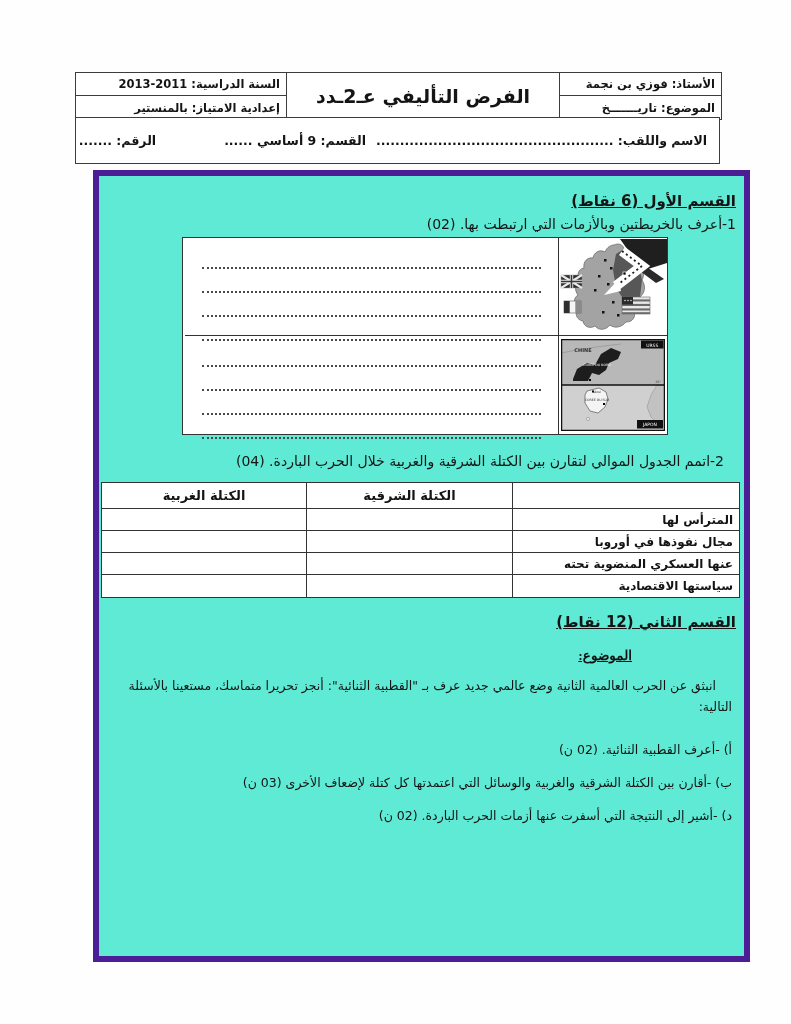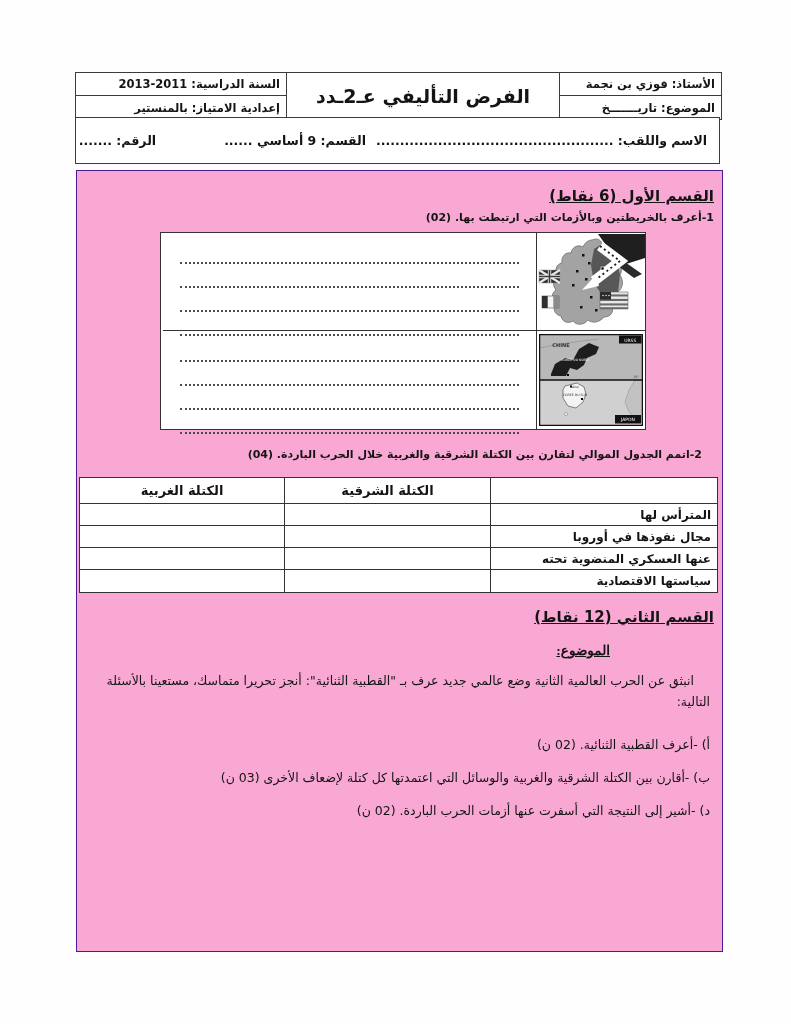--- a/index.html
+++ b/index.html
@@ -30,25 +30,25 @@
   .student-row{
     position:absolute;left:75px;top:117px;width:645px;height:47px;
     border:1px solid #3c3c3c;display:flex;align-items:center;
     padding:0 12px;box-sizing:border-box;
     font-size:12.5px;font-weight:bold;white-space:nowrap;background:#fff;
   }
   .sr-class{margin-right:10px;}
   .sr-number{margin-right:68px;}
   
   .main-box{
-    position:absolute;left:76px;top:170px;width:645px;height:780px;
-    border:1px solid #4c1d95;background:#f9a8d4;
+    position:absolute;left:93px;top:170px;width:645px;height:780px;
+    border:6px solid #4c1d95;background:#5eead4;
   }
   .s1-heading{position:absolute;top:16px;right:8px;font-size:15px;font-weight:bold;text-decoration:underline;}
-  .q-line{position:absolute;font-size:11px;font-weight:bold;white-space:nowrap;}
+  .q-line{position:absolute;font-size:14px;font-weight:normal;white-space:nowrap;}
   .q1{top:40px;right:8px;}
   .q2{top:277px;right:20px;}
   
   .maps-table{
     position:absolute;top:61px;right:76px;width:484px;
     border:1px solid #333;display:grid;
     grid-template-columns:109px 373px;grid-template-rows:98px 98px;
     background:#fff;
   }
   .map-cell{border-left:1px solid #333;display:flex;align-items:center;justify-content:center;overflow:hidden;}

